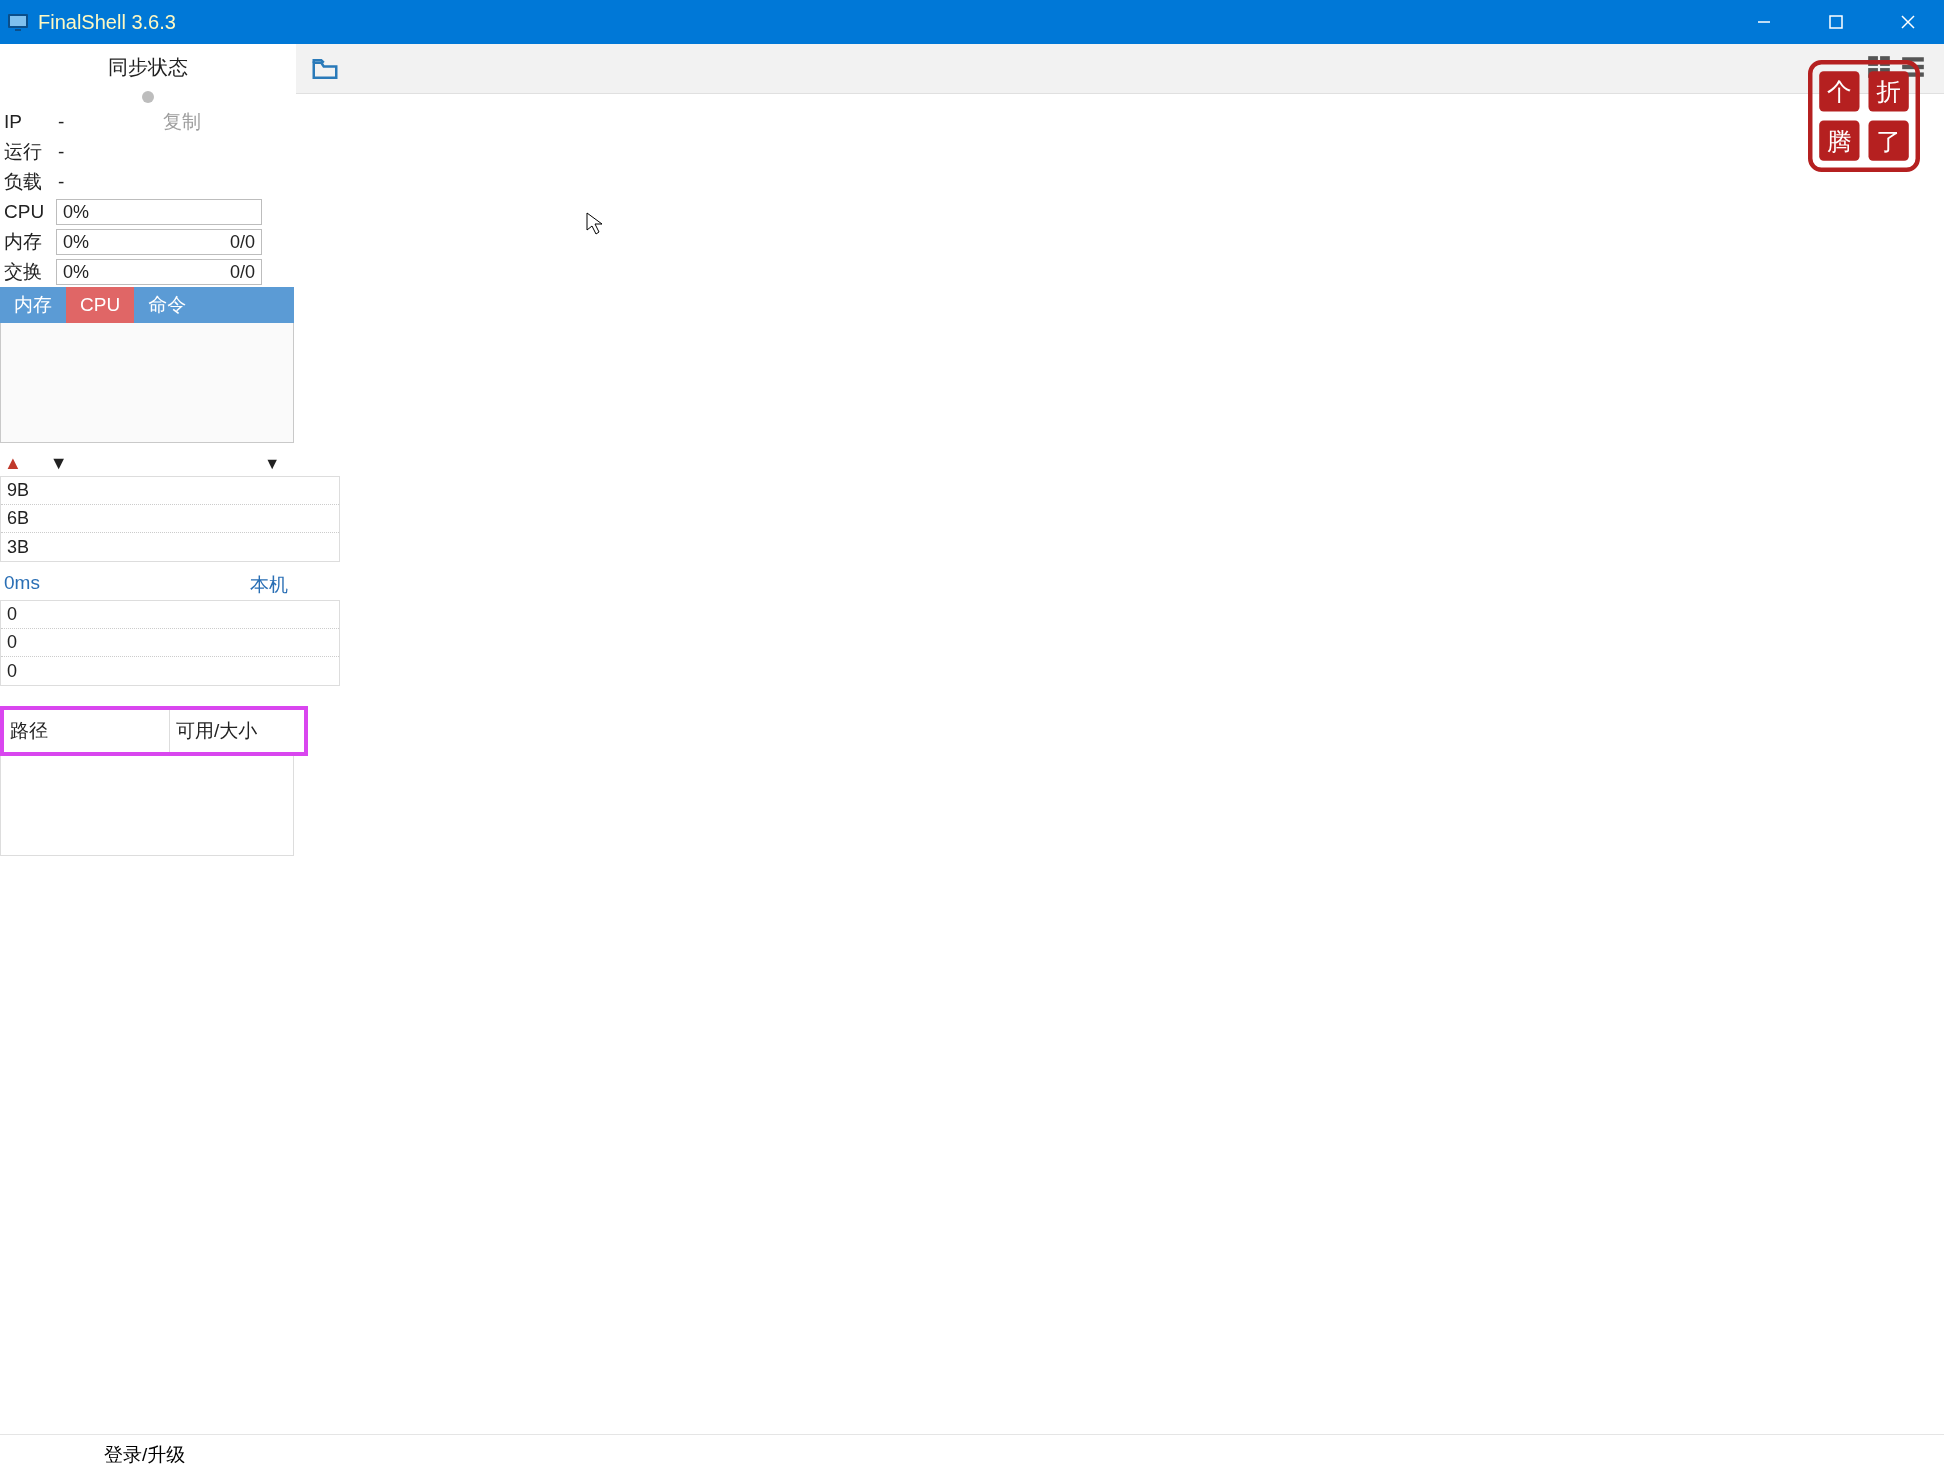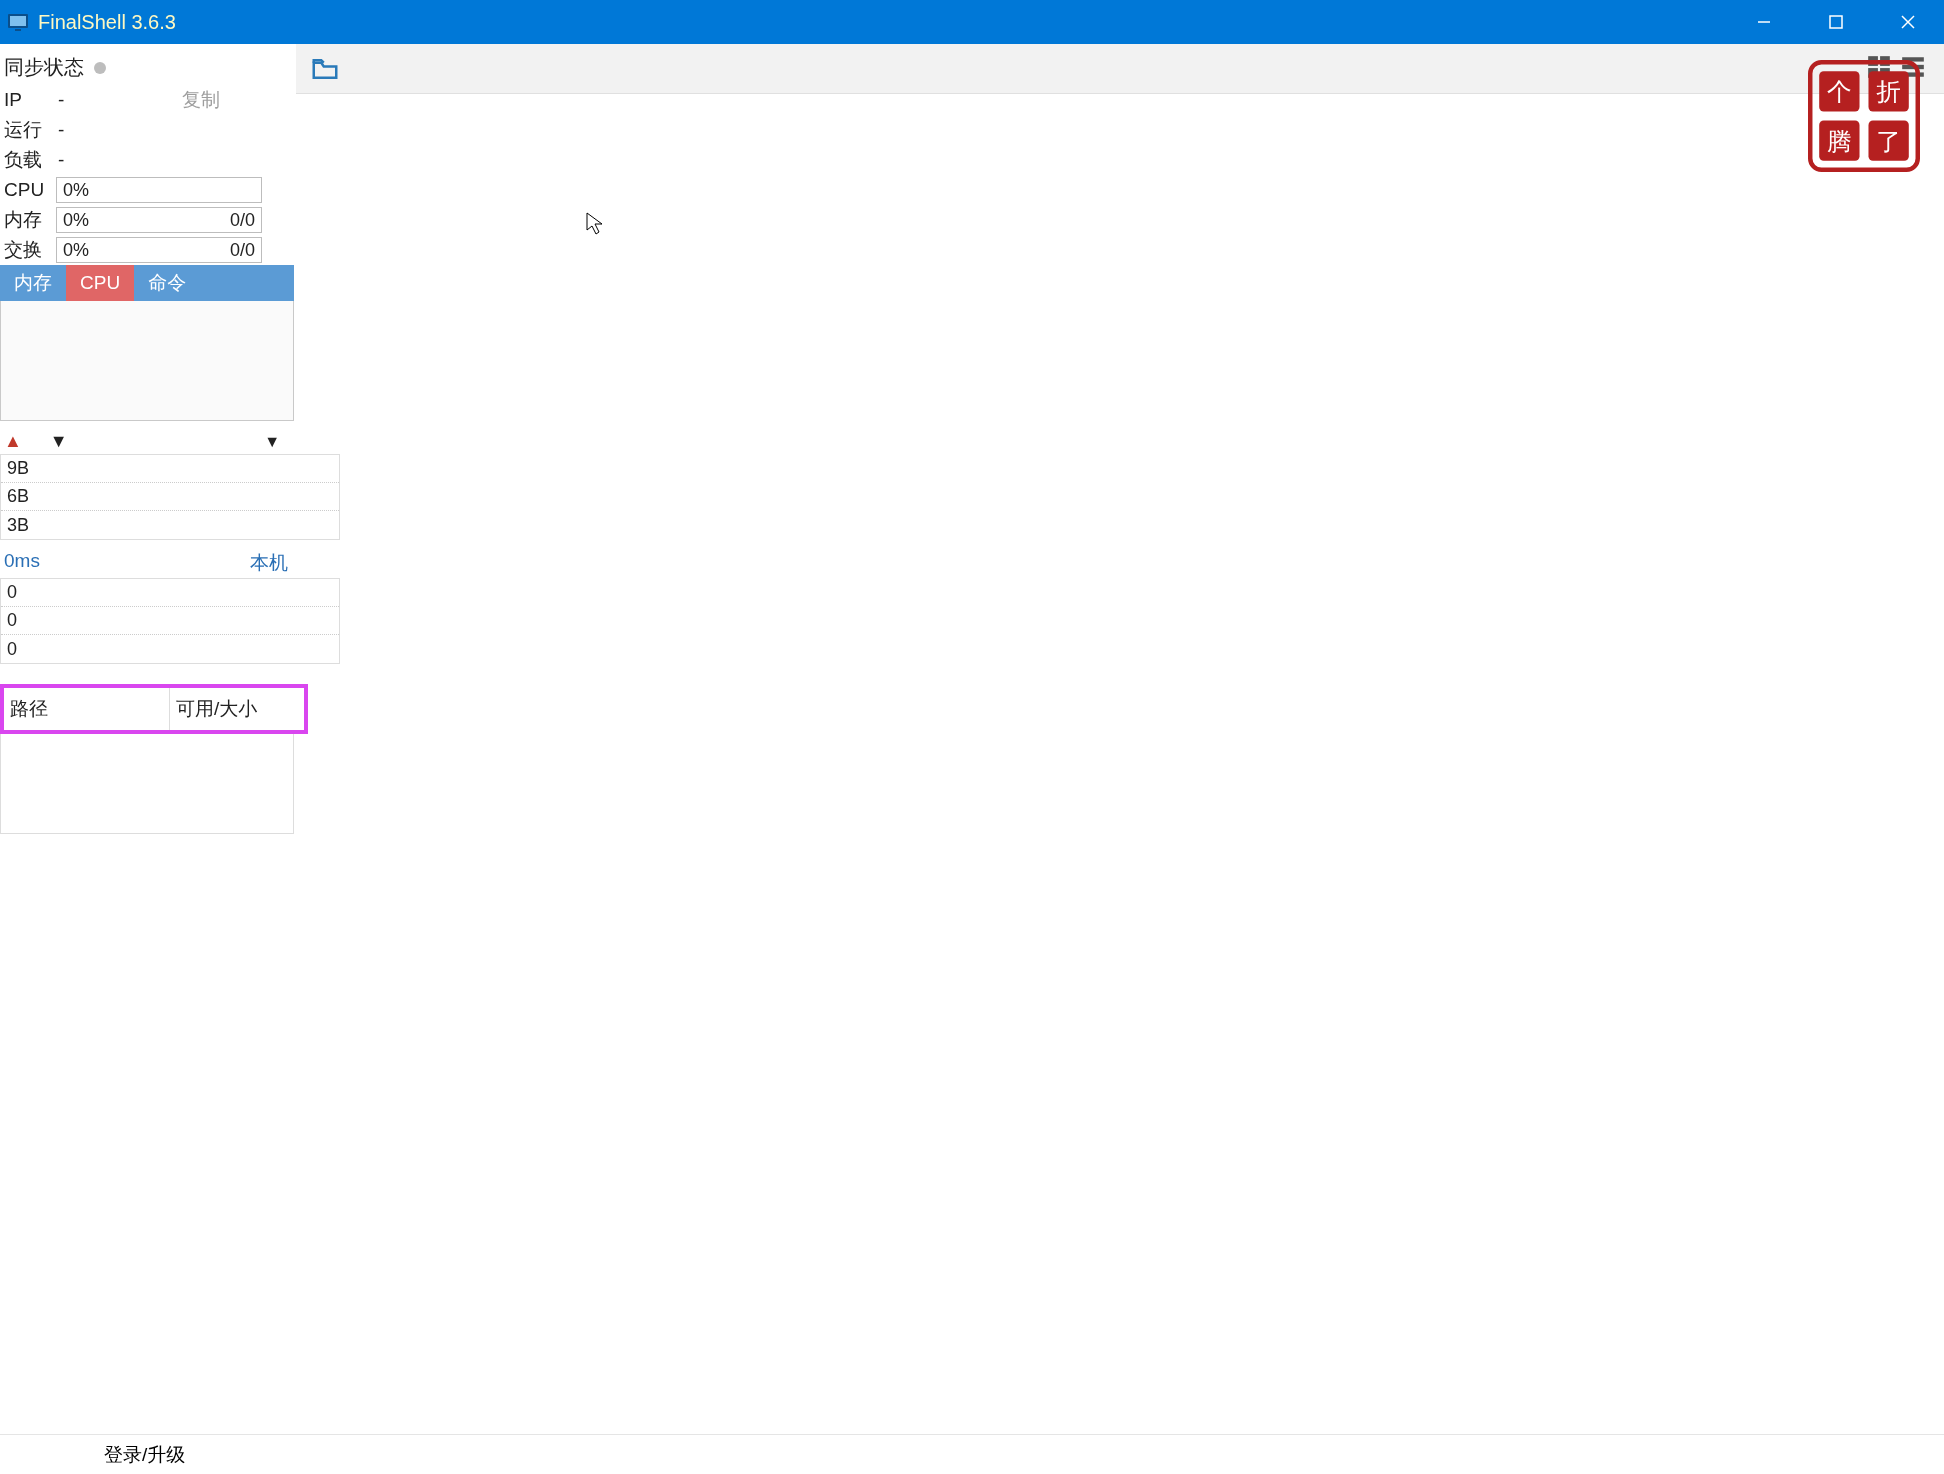--- a/index.html
+++ b/index.html
@@ -16,26 +16,26 @@
   .body { flex:1; display:flex; min-height:0; }
   .sidebar { width: 296px; display:flex; flex-direction:column; font-size:20px; color:#222; }
   .main { flex:1; display:flex; flex-direction:column; position:relative; }
 
   .toolbar { height:50px; background:#f2f2f2; border-bottom:1px solid #e0e0e0; display:flex; align-items:center; padding:0 14px; }
   .toolbar .folder-icon { width:30px; height:30px; }
   .toolbar .tb-spacer { flex:1; }
   .view-toggle { display:flex; gap:8px; align-items:center; margin-right:4px; }
   .view-toggle svg { width:26px; height:26px; }
 
-  .sync-row { display:flex; align-items:center; gap:10px; padding:10px 4px 4px 4px; }
+  .sync-row { display:flex; align-items:center; gap:10px; padding:10px 4px 4px 4px;flex-direction:column; }
   .sync-dot { width:12px; height:12px; border-radius:50%; background:#bdbdbd; display:inline-block; }
 
   .kv { display:flex; align-items:center; padding:2px 4px; gap:8px; font-size:19px; }
   .kv .k { min-width:46px; }
-  .kv .copy { color:#9e9e9e; margin-left:auto; margin-right:72px; font-size:19px; }
+  .kv .copy { color:#9e9e9e; margin-left:auto; margin-right:91px; font-size:19px; }
 
   .meter-row { display:flex; align-items:center; padding:2px 4px; gap:6px; font-size:19px; }
   .meter-row .k { width:46px; }
   .meter { flex:1; max-width:206px; height:26px; border:1px solid #bdbdbd; background:#fff; position:relative; padding:0 6px; display:flex; align-items:center; justify-content:space-between; font-size:18px; }
   .tabs { display:flex; background:#5b9bd5; color:#fff; height:36px; align-items:stretch; font-size:19px; width:294px; }
   .tab { padding:6px 14px; display:flex; align-items:center; }
   .tab.active { background:#e06666; }
   .graph-area { width:294px; height:120px; border:1px solid #c9c9c9; border-top:none; background:#fafafa; }
 
   .net-row { display:flex; align-items:center; gap:28px; padding:10px 4px 2px 4px; width:294px; }

